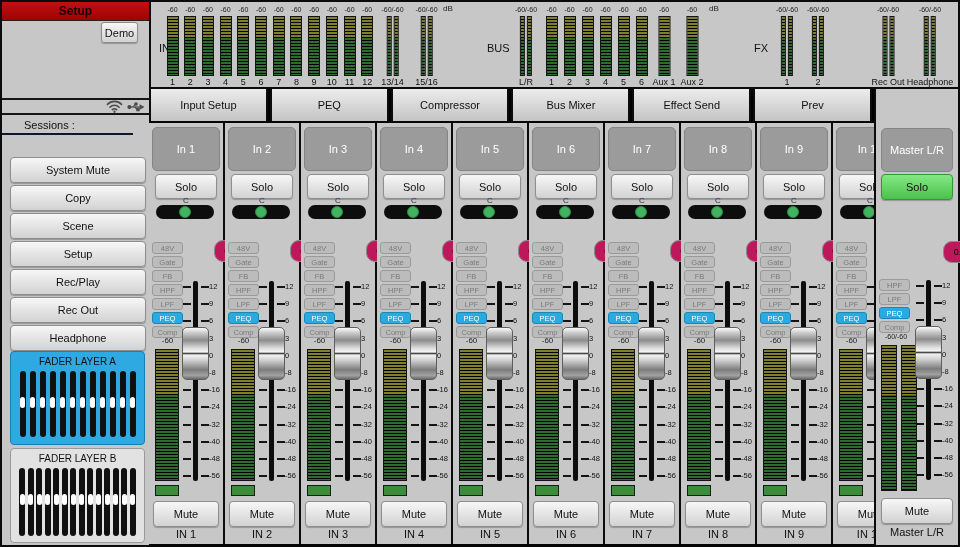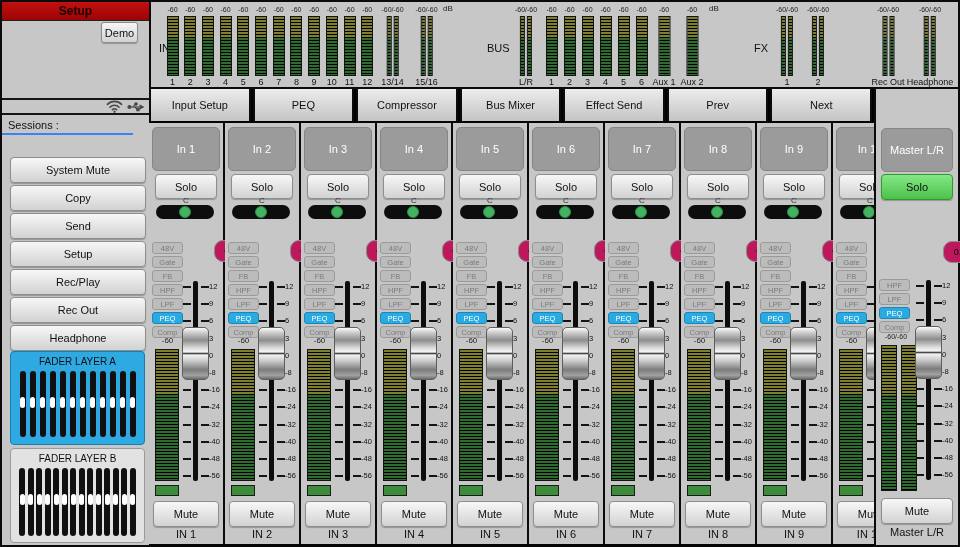--- a/index.html
+++ b/index.html
@@ -10,22 +10,22 @@
        display:flex;align-items:center;justify-content:center;font-size:11px;color:#111;
        box-shadow:0 1px 1px rgba(0,0,0,.25);}
   
   #left-panel{left:0;top:0;width:151px;height:547px;}
   #titlebar{position:absolute;left:0;top:0;right:0;height:18px;background:linear-gradient(180deg,#c40f0f,#9c0404);
             display:flex;align-items:center;justify-content:center;font-size:12px;font-weight:bold;color:#1a0000;
             border-bottom:1px solid #222;}
   #quit-btn{position:absolute;left:99px;top:20px;width:35px;height:19px;border-radius:3px;}
   #conn-row{position:absolute;left:0;top:96px;right:0;height:17px;border-top:2px solid #151515;border-bottom:2px solid #151515;
             display:flex;align-items:center;justify-content:flex-end;gap:4px;padding-right:4px;box-sizing:border-box;}
-  .inforow{position:absolute;left:0;right:16px;height:18px;border-bottom:2px solid #3b82f6;font-size:11px;
-           display:flex;align-items:center;padding-left:6px;box-sizing:border-box;}
+  .inforow{position:absolute;left:0;right:16px;height:18px;border-bottom:2px solid #0f172a;font-size:11px;
+           display:flex;align-items:center;padding-left:22px;box-sizing:border-box;}
   #sessions-row{top:115px;}
   #scene-row{top:135px;}
   .side-btn{position:absolute;left:8px;width:134px;height:24px;}
   #layer-a,#layer-b{position:absolute;left:8px;width:135px;border-radius:4px;box-sizing:border-box;}
   #layer-a{top:349px;height:94px;background:#2fa9e1;border:1px solid #1580b0;}
   #layer-b{top:446px;height:95px;background:#e2e2e2;border:1px solid #9a9a9a;}
   .layer-title{text-align:center;font-size:10px;padding-top:4px;color:#111;}
   .layer-bars{display:flex;justify-content:center;gap:4px;margin-top:4px;}
   #layer-b .layer-bars{gap:2.5px;}
   .lbar{position:relative;width:6px;height:66px;background:#101010;border-radius:3px;}
@@ -113,21 +113,21 @@
             <circle cx="15" cy="4" r="2"></circle>
           <line x1="13" y1="9" x2="17" y2="13"></line>
             <rect x="16.5" y="11.5" width="3.6" height="3.6"></rect>
         </g>
       </svg>
     </div>
     <div class="inforow" id="sessions-row">Sessions :</div>
     <div id="side-menu">
         <div class="btn side-btn" style="top: 155px;">System Mute</div>
         <div class="btn side-btn" style="top: 183px;">Copy</div>
-        <div class="btn side-btn" style="top: 211px;">Send</div>
+        <div class="btn side-btn" style="top: 211px;">Scene</div>
         <div class="btn side-btn" style="top: 239px;">Setup</div>
         <div class="btn side-btn" style="top: 267px;">Rec/Play</div>
         <div class="btn side-btn" style="top: 295px;">Rec Out</div>
         <div class="btn side-btn" style="top: 323px;">Headphone</div>
       </div>
     <div id="layer-a">
       <div class="layer-title">FADER LAYER A</div>
       <div class="layer-bars">
           <div class="lbar"></div>
           <div class="lbar"></div>
@@ -368,21 +368,20 @@
       <div class="dblabel" style="left: 558px;">dB</div>
     </div>
 
   <div id="tabrow">
       <div class="tab">Input Setup</div>
       <div class="tab">PEQ</div>
       <div class="tab">Compressor</div>
       <div class="tab">Bus Mixer</div>
       <div class="tab">Effect Send</div>
       <div class="tab">Prev</div>
-      <div class="tab">Next</div>
     </div>
 
   <div id="strips">
       <div class="strip">
         <div class="ch-name">In 1</div>
         <div class="btn ch-solo">Solo</div>
         <div class="pan-c">C</div>
         <div class="pan">
           <div class="pan-thumb"></div>
         </div>

